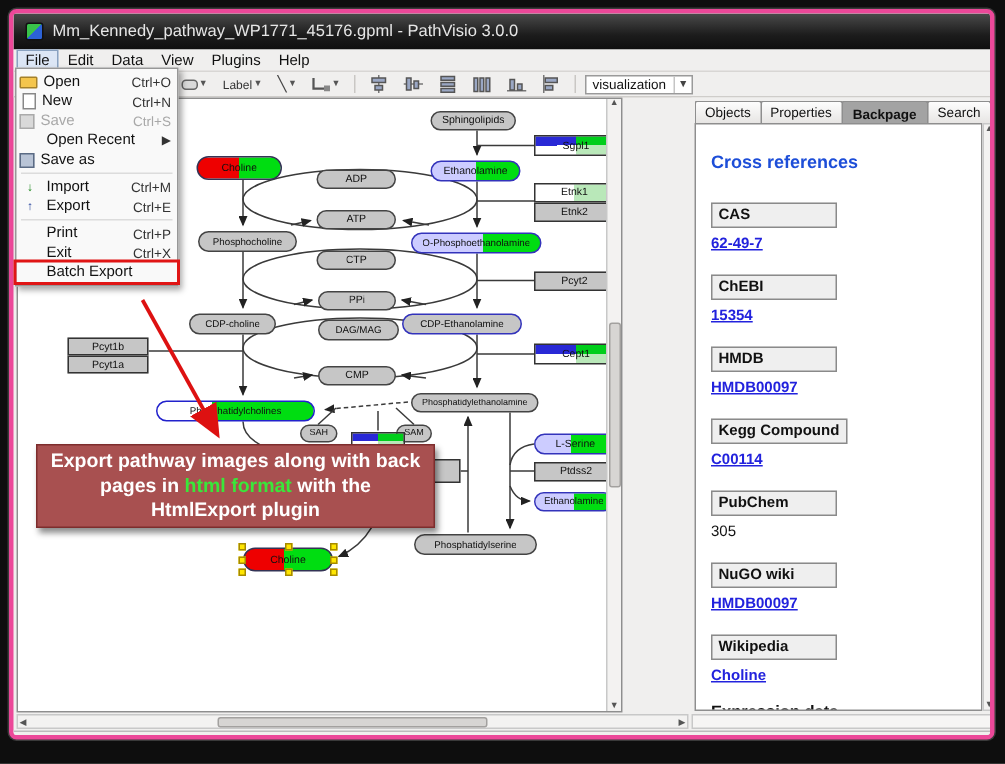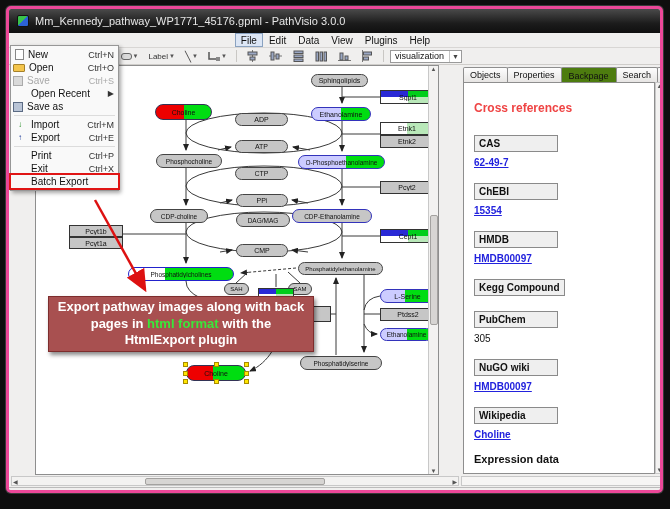--- a/index.html
+++ b/index.html
@@ -8,62 +8,62 @@
 
   
   .window{position:absolute;left:6px;top:6px;width:657px;height:487px;background:#f0efee;
           border:3px solid #ec4899;border-radius:5px;overflow:hidden;box-shadow:0 0 0 1px #3a3a3a;}
   .titlebar{position:absolute;left:0;top:0;width:100%;height:24px;
             background:linear-gradient(#4a4a4a,#1c1c1c 60%,#0f0f0f);display:flex;align-items:center;
             color:#e6e6e6;font-size:11px;padding-left:8px;gap:6px;}
   .appicon{width:12px;height:12px;border-radius:2px;background:linear-gradient(135deg,#39c24a 0 50%,#2c62d6 50% 100%);
            border:1px solid #111;flex:0 0 auto;}
   .menubar{position:absolute;left:0;top:24px;width:100%;height:15px;background:#f0efee;
-           border-bottom:1px solid #d8d6d4;display:flex;align-items:stretch;font-size:10px;padding-left:2px;justify-content:center;}
+           border-bottom:1px solid #d8d6d4;display:flex;align-items:stretch;font-size:10px;padding-left:2px;}
   .menu-item{padding:1px 6px;display:flex;align-items:center;color:#111;cursor:default;}
   .menu-item.active{background:#dce6f5;border:1px solid #8aa2c0;padding:0 5px;}
   .toolbar{position:absolute;left:0;top:39px;width:100%;height:17px;background:#f0efee;
            border-bottom:1px solid #cfcdca;display:flex;align-items:center;font-size:9px;gap:4px;padding:0 4px;}
   .tb-label{color:#222;}
   .combo{background:#fff;border:1px solid #9a9a9a;height:13px;display:flex;align-items:center;
          font-size:9px;padding:0 2px 0 4px;gap:4px;color:#111;}
   .combo .arr{font-size:7px;color:#444;border-left:1px solid #c5c5c5;padding-left:2px;height:100%;display:flex;align-items:center;}
   .tb-sep{width:1px;height:12px;background:#c9c7c4;margin:0 2px;}
   .tb-btn{height:14px;min-width:14px;display:flex;align-items:center;justify-content:space-between;
           border:1px solid transparent;border-radius:2px;padding:0 2px;gap:1px;color:#333;}
   .tb-btn .dd{font-size:6px;color:#555;}
   .gene-glyph{width:11px;height:7px;background:#d9d9d9;border:1px solid #666;border-radius:3px;}
   .line-glyph{font-size:10px;color:#444;}
   .tb-btn svg{display:block;}
 
   
   .canvas{position:absolute;left:2px;top:56px;width:404px;height:410px;background:#ffffff;
-          border:1px solid #8e8e8e;overflow:hidden;margin-left:24px;}
+          border:1px solid #8e8e8e;overflow:hidden;}
   .canvas svg.edges{position:absolute;left:0;top:0;z-index:1;}
   .node{position:absolute;z-index:2;display:flex;align-items:center;justify-content:center;
         overflow:visible;white-space:nowrap;color:#101010;}
   .node .lbl{overflow:hidden;text-overflow:clip;}
   .handle{position:absolute;width:5px;height:5px;background:#ffe600;border:1px solid #a68a00;z-index:4;}
   .vscroll{position:absolute;right:0;top:0;width:10px;height:100%;background:#f3f2f1;border-left:1px solid #c8c8c8;z-index:6;
            display:flex;flex-direction:column;justify-content:space-between;align-items:center;font-size:6px;color:#555;}
   .vscroll .thumb{width:8px;height:110px;background:#d7d5d3;border:1px solid #a3a19f;border-radius:2px;}
   .hscroll{position:absolute;left:2px;top:467px;width:448px;height:10px;background:#f3f2f1;border:1px solid #c8c8c8;z-index:6;
            display:flex;justify-content:space-between;align-items:center;font-size:6px;color:#555;padding:0 1px;}
   .hscroll .thumb{height:7px;width:180px;background:#d7d5d3;border:1px solid #a3a19f;border-radius:2px;}
   .hscroll2{position:absolute;left:452px;top:467px;width:203px;height:10px;background:#f6f5f4;border:1px solid #c8c8c8;z-index:6;}
 
   
   .sidepanel{position:absolute;left:452px;top:56px;width:203px;height:411px;background:#f0efee;}
   .tabs{position:absolute;left:2px;top:2px;display:flex;font-size:9px;}
   .tab{padding:2px 6px;border:1px solid #8e8e8e;border-bottom:none;background:linear-gradient(#fdfdfd,#e4e2e0);
        margin-right:-1px;border-radius:2px 2px 0 0;color:#111;}
-  .tab.active{background:#4d7c0f;position:relative;top:0px;padding:3px 7px;font-weight:normal;}
+  .tab.active{background:#a3a3a3;position:relative;top:0px;padding:3px 7px;font-weight:bold;}
   .panelbody{position:absolute;left:2px;top:17px;width:192px;height:392px;background:#fff;border:1px solid #8e8e8e;
              padding:10px 0 0 10px;overflow:hidden;}
-  .xref-heading{color:#ef4444;font-weight:bold;font-size:12px;margin:8px 0 18px 0;}
+  .xref-heading{color:#1d4ed8;font-weight:bold;font-size:12px;margin:8px 0 18px 0;}
   .xref-section{margin-bottom:13px;}
   .xref-header{display:inline-block;min-width:84px;background:#efefef;border:1px solid #8a8a8a;
                font-weight:bold;font-size:10px;padding:2px 4px;color:#111;}
   .xref-value{margin-top:5px;font-size:10px;color:#111;}
   .xref-value.link{color:#2222dd;font-weight:bold;text-decoration:underline;cursor:pointer;}
   .expr-heading{font-weight:bold;font-size:11px;color:#111;margin-top:4px;}
   .panel-scroll{position:absolute;right:0px;top:17px;width:9px;height:392px;background:#f3f2f1;border:1px solid #c8c8c8;
                 display:flex;flex-direction:column;justify-content:space-between;align-items:center;font-size:6px;color:#555;}
 
   
@@ -368,49 +368,49 @@
           <span class="tab active">Backpage</span>
           <span class="tab">Search</span>
           <span class="tab">Legend</span>
         </div>
       <div class="panelbody">
         <div class="xref-heading">Cross references</div>
         <div id="xrefs">
             <div class="xref-section"><div class="xref-header">CAS</div><div class="xref-value link">62-49-7</div></div>
             <div class="xref-section"><div class="xref-header">ChEBI</div><div class="xref-value link">15354</div></div>
             <div class="xref-section"><div class="xref-header">HMDB</div><div class="xref-value link">HMDB00097</div></div>
-            <div class="xref-section"><div class="xref-header">Kegg Compound</div></div>
+            <div class="xref-section"><div class="xref-header">Kegg Compound</div><div class="xref-value link">C00114</div></div>
             <div class="xref-section"><div class="xref-header">PubChem</div><div class="xref-value">305</div></div>
             <div class="xref-section"><div class="xref-header">NuGO wiki</div><div class="xref-value link">HMDB00097</div></div>
             <div class="xref-section"><div class="xref-header">Wikipedia</div><div class="xref-value link">Choline</div></div>
           </div>
         <div class="expr-heading">Expression data</div>
       </div>
       <div class="panel-scroll">
         <span>▲</span>
         <span>▼</span>
       </div>
     </div>
 
     <div class="statusbar">
       <span id="statustext">| Gene database: ...m_Derby_20120602.bridge | Metabolite database: ...tabolites_111203.bridge | Dataset: ...wnloads\trans-meta.pgex</span>
     </div>
 
   </div>
 
   <div class="filemenu" id="filemenu">
       <div class="fm-item">
+        <span class="mi mi-open"></span>
+        <span class="fm-label">Open</span>
+        <span class="fm-short">Ctrl+O</span>
+      </div>
+      <div class="fm-item">
         <span class="mi mi-new"></span>
         <span class="fm-label">New</span>
         <span class="fm-short">Ctrl+N</span>
-      </div>
-      <div class="fm-item">
-        <span class="mi mi-open"></span>
-        <span class="fm-label">Open</span>
-        <span class="fm-short">Ctrl+O</span>
       </div>
       <div class="fm-item disabled">
         <span class="mi mi-save"></span>
         <span class="fm-label">Save</span>
         <span class="fm-short">Ctrl+S</span>
       </div>
       <div class="fm-item">
         <span class="mi"></span>
         <span class="fm-label">Open Recent</span>
         <span class="fm-sub">▶</span>

